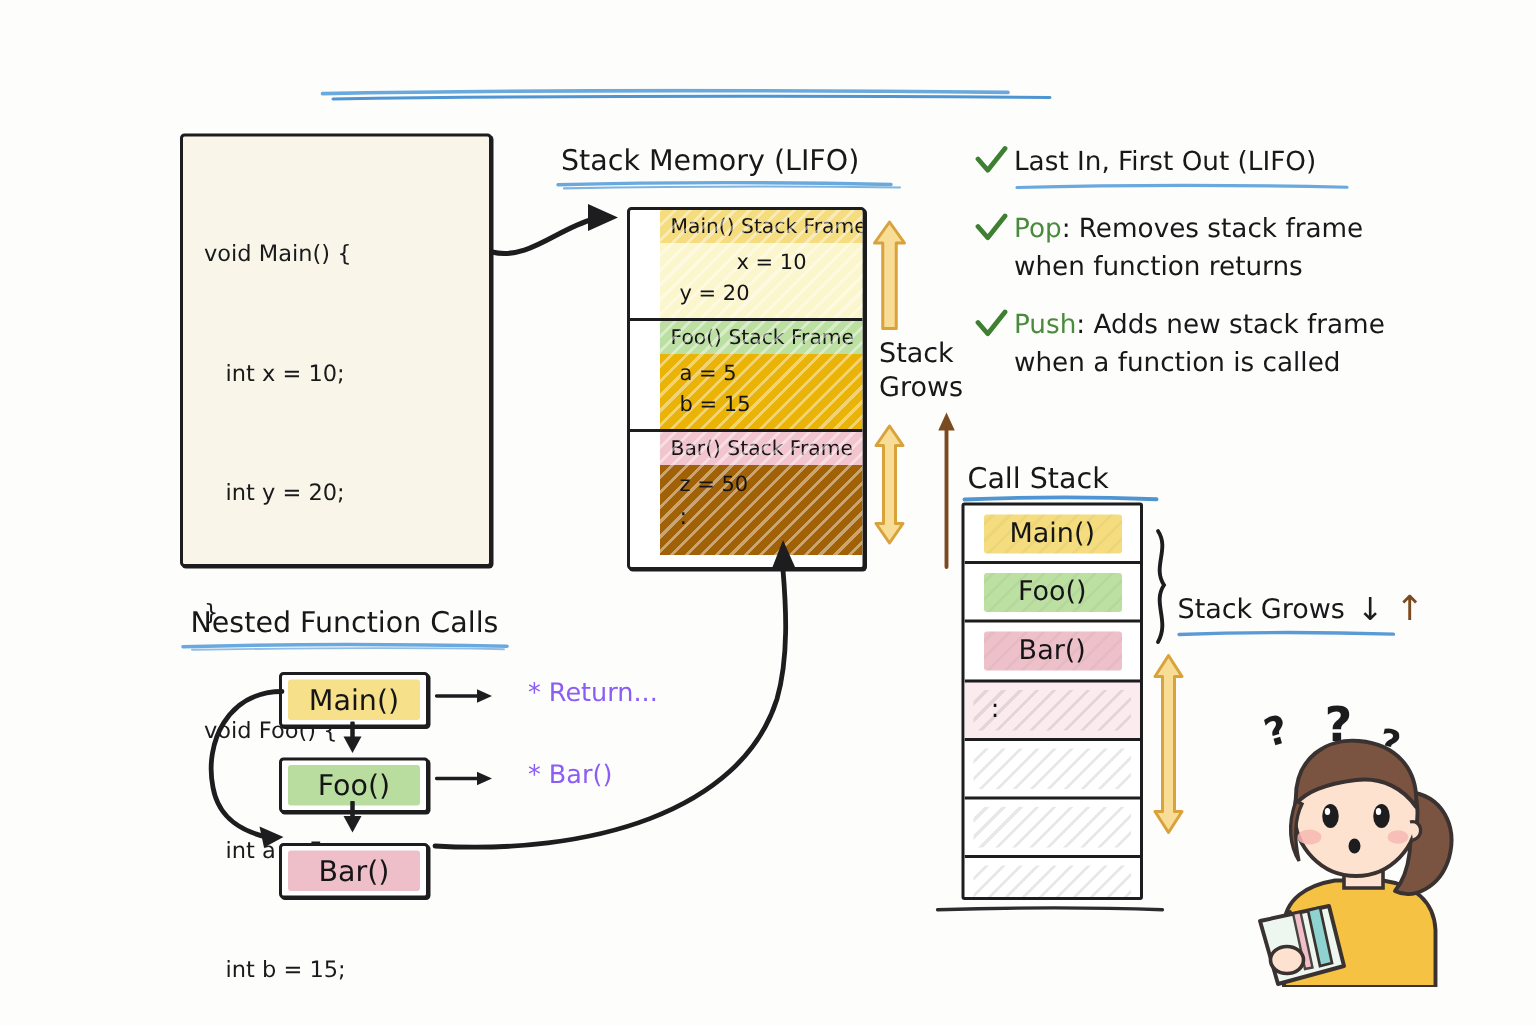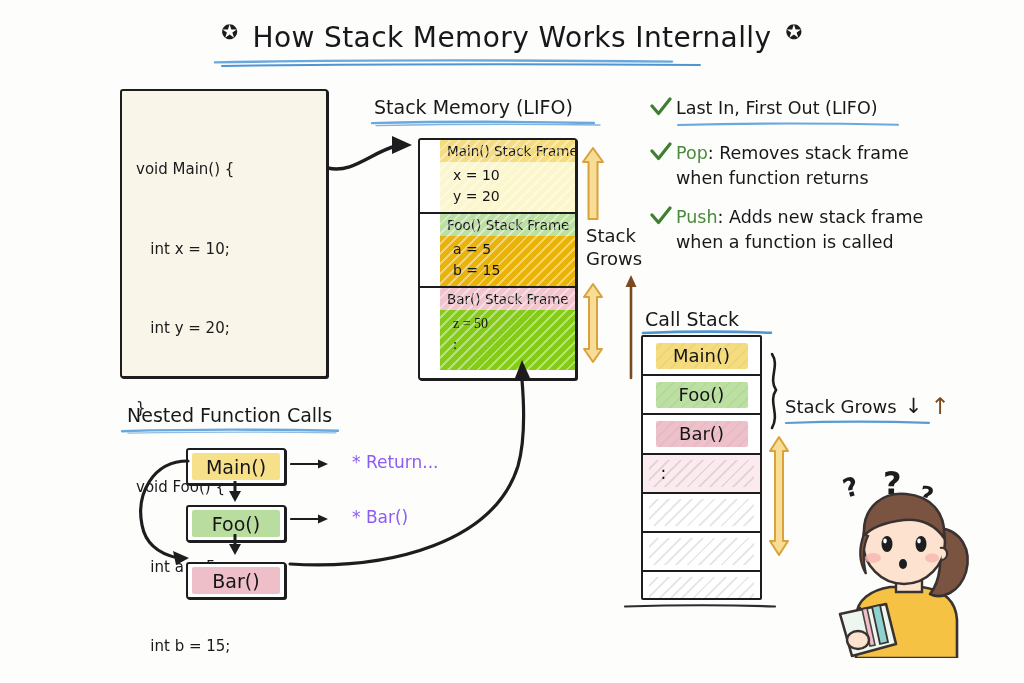--- a/index.html
+++ b/index.html
@@ -131,25 +131,20 @@
   }
 
   
   #character{left:826px;top:468px;width:176px;height:190px;}
 </style>
 </head>
 <body>
 
 <div class="canvas">
 
-  <div class="abs" id="title-wrap">
-    <div id="title-text">
-      <span class="star left">✪</span><span>How Stack Memory Works Internally</span><span class="star right">✪</span>
-    </div>
-  </div>
   <div class="abs ul" id="title-underline">
     <svg width="494" height="9" viewBox="0 0 494 9">
       <path d="M3 3.4 C 120 1.2, 300 1.0, 460 2.6" stroke="#6aa9dd" stroke-width="2.4" fill="none" stroke-linecap="round"></path>
       <path d="M10 7.0 C 140 5.1, 330 4.8, 488 6.0" stroke="#4f95d2" stroke-width="2.0" fill="none" stroke-linecap="round"></path>
     </svg>
   </div>
 
   <div class="abs" id="code-panel">
     <div id="code-lines">
       <div class="code-line">void Main() {</div>
@@ -180,37 +175,37 @@
       <path d="M6 5.6 C 80 4.2, 165 4.0, 230 5.0" stroke="#7fb4e0" stroke-width="1.4" fill="none" stroke-linecap="round"></path>
     </svg>
   </div>
 
   <div class="abs" id="stack-box">
 
     <div class="frame">
       <div class="frame-hdr" style="background:#f5dc7e;">Main() Stack Frame</div>
       <div class="frame-body" style="background:#fcf6cd;">
         <div class="hatch"></div>
-        <div style="position:relative;">x = 10</div>
+        <div style="position:relative;margin-left:38px;">x = 10</div>
         <div style="position:relative;">y = 20</div>
       </div>
     </div>
 
     <div class="frame">
       <div class="frame-hdr" style="background:#bcdfa2;">Foo() Stack Frame</div>
       <div class="frame-body" style="background:#eab308;">
         <div class="hatch"></div>
         <div style="position:relative;">a = 5</div>
         <div style="position:relative;">b = 15</div>
       </div>
     </div>
 
     <div class="frame">
       <div class="frame-hdr" style="background:#f2c4ce;">Bar() Stack Frame</div>
-      <div class="frame-body" style="background:#84cc16;height:52px;font-family:Liberation Serif, serif;">
+      <div class="frame-body" style="background:#a16207;height:52px;">
         <div class="hatch"></div>
         <div style="position:relative;">z = 50</div>
         <div style="position:relative;font-size:15px;">:</div>
       </div>
     </div>
   </div>
 
   <div class="abs" style="left:580px;top:146px;width:26px;height:76px;">
     <svg width="26" height="76" viewBox="0 0 26 76">
       <path d="M13 2 L23 16 L17.5 16 L17.5 73 L8.5 73 L8.5 16 L3 16 Z" fill="#f7dd96" stroke="#d9a23a" stroke-width="2" stroke-linejoin="round"></path>

